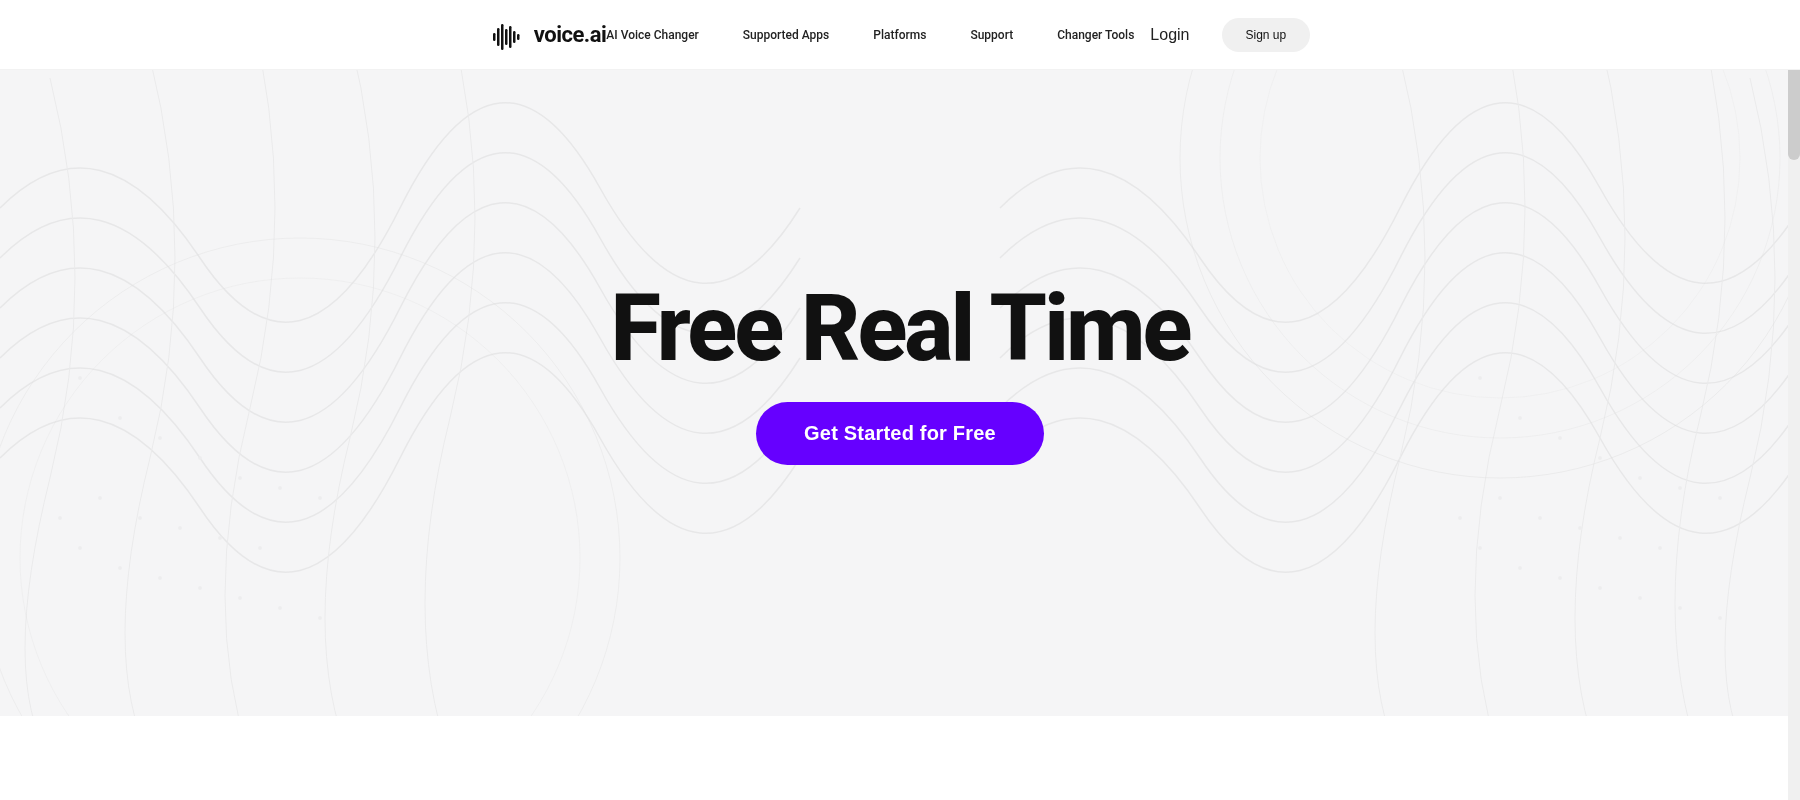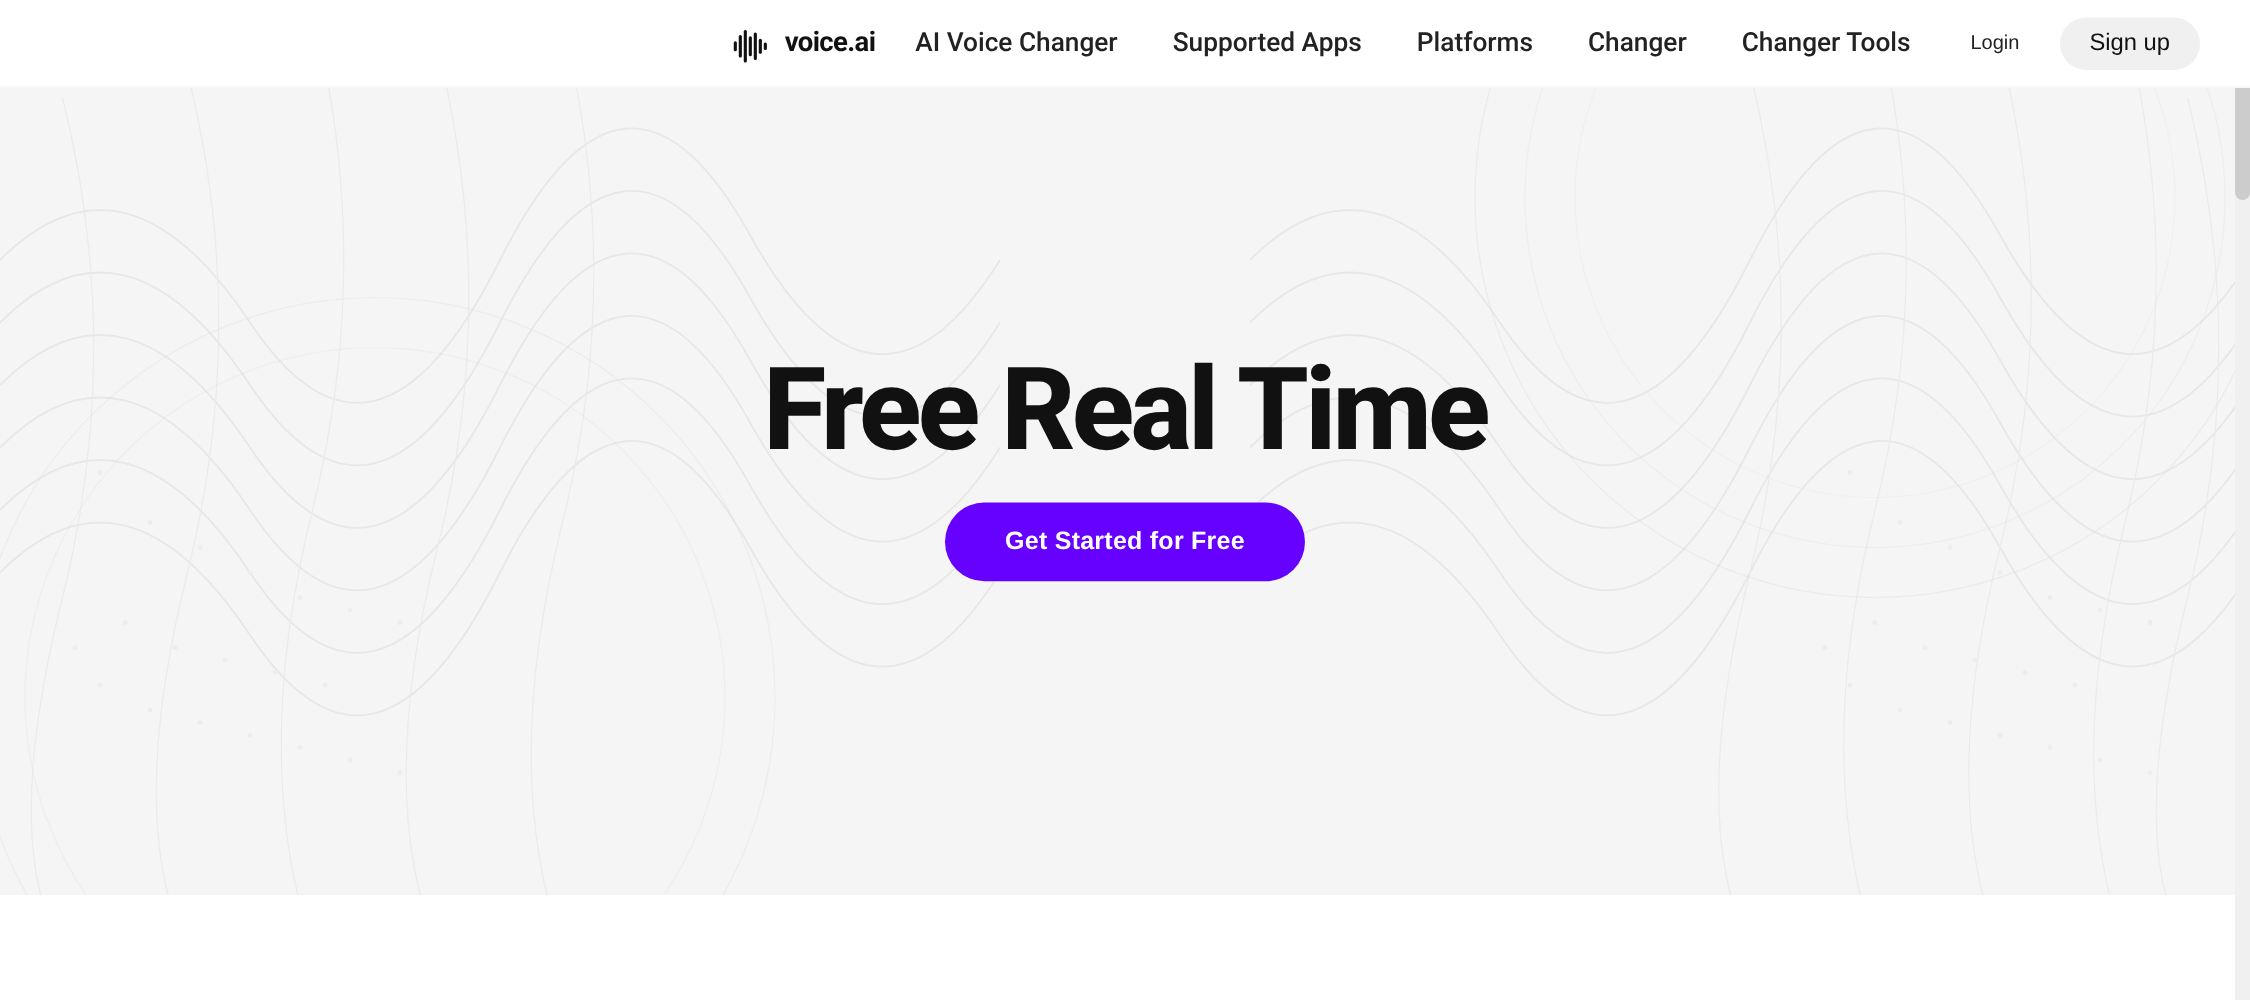--- a/index.html
+++ b/index.html
@@ -20,25 +20,24 @@
     
     nav {
       position: fixed;
       top: 0;
       left: 0;
       width: 100%;
       height: 70px;
       background: #ffffff;
       display: flex;
       align-items: center;
-      justify-content: flex-end;
+      justify-content: center;
       padding: 0 40px;
       z-index: 100;
       border-bottom: 1px solid rgba(0,0,0,0.05);
-      gap: 32px;
     }
 
     .nav-left {
       display: flex;
       align-items: center;
       gap: 8px;
     }
 
     .logo-icon {
       width: 36px;
@@ -52,21 +51,21 @@
       letter-spacing: -0.5px;
     }
 
     .nav-center {
       display: flex;
       align-items: center;
       gap: 44px;
     }
 
     .nav-link {
-      font-size: 21px;
+      font-size: 12px;
       font-weight: 500;
       color: #222222;
       cursor: pointer;
       text-decoration: none;
       white-space: nowrap;
     }
 
     .nav-right {
       display: flex;
       align-items: center;
@@ -77,21 +76,21 @@
       font-size: 16px;
       font-weight: 500;
       color: #222222;
       background: none;
       border: none;
       cursor: pointer;
       padding: 8px 16px;
     }
 
     .btn-signup {
-      font-size: 19px;
+      font-size: 12px;
       font-weight: 500;
       color: #111111;
       background: #f0f0f0;
       border: none;
       border-radius: 24px;
       cursor: pointer;
       padding: 10px 24px;
     }
 
     
@@ -190,21 +189,21 @@
       <rect x="23" y="14" width="2.5" height="12" rx="1.2" fill="#111"></rect>
       <rect x="27" y="17" width="2.5" height="6" rx="1.2" fill="#111"></rect>
     </svg>
     <span class="logo-text">voice.ai</span>
   </div>
 
   <div class="nav-center">
     <a class="nav-link">AI Voice Changer</a>
     <a class="nav-link">Supported Apps</a>
     <a class="nav-link">Platforms</a>
-    <a class="nav-link">Changer</a>
+    <a class="nav-link">Support</a>
     <a class="nav-link">Changer Tools</a>
   </div>
 
   <div class="nav-right">
     <button class="btn-login">Login</button>
     <button class="btn-signup">Sign up</button>
   </div>
 </nav>
 
 <section class="hero">

